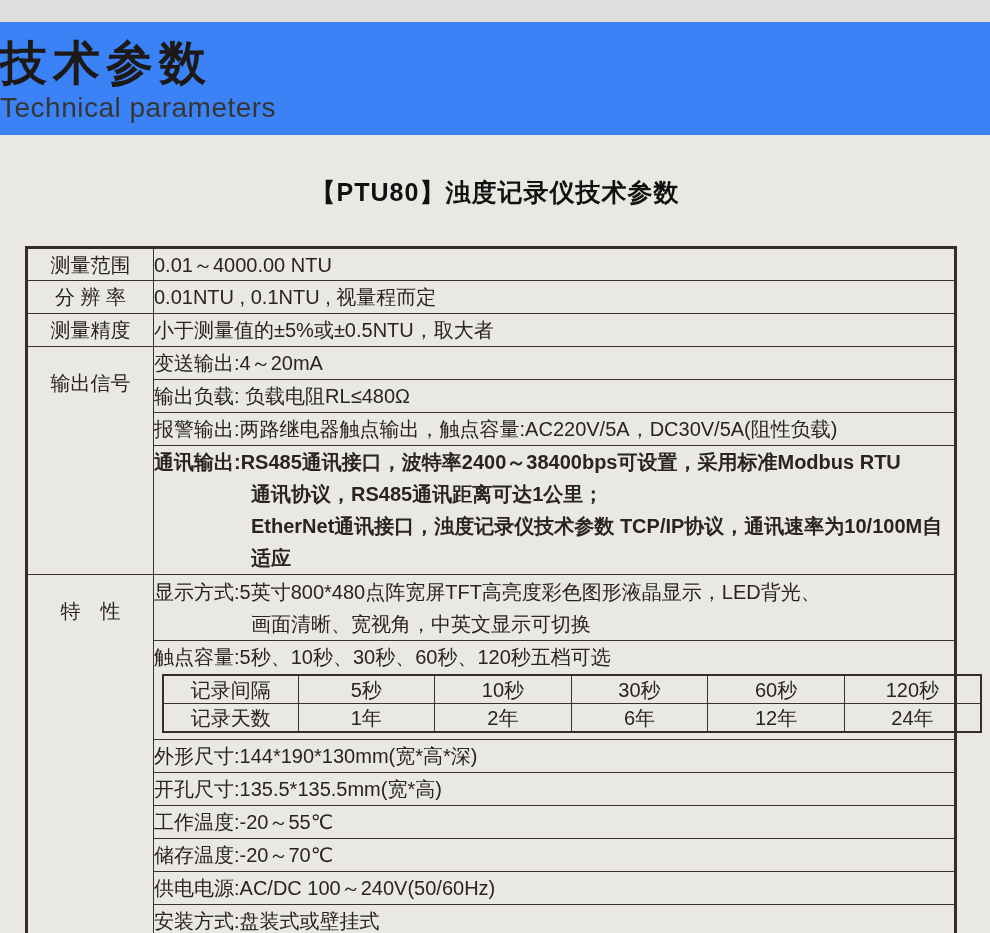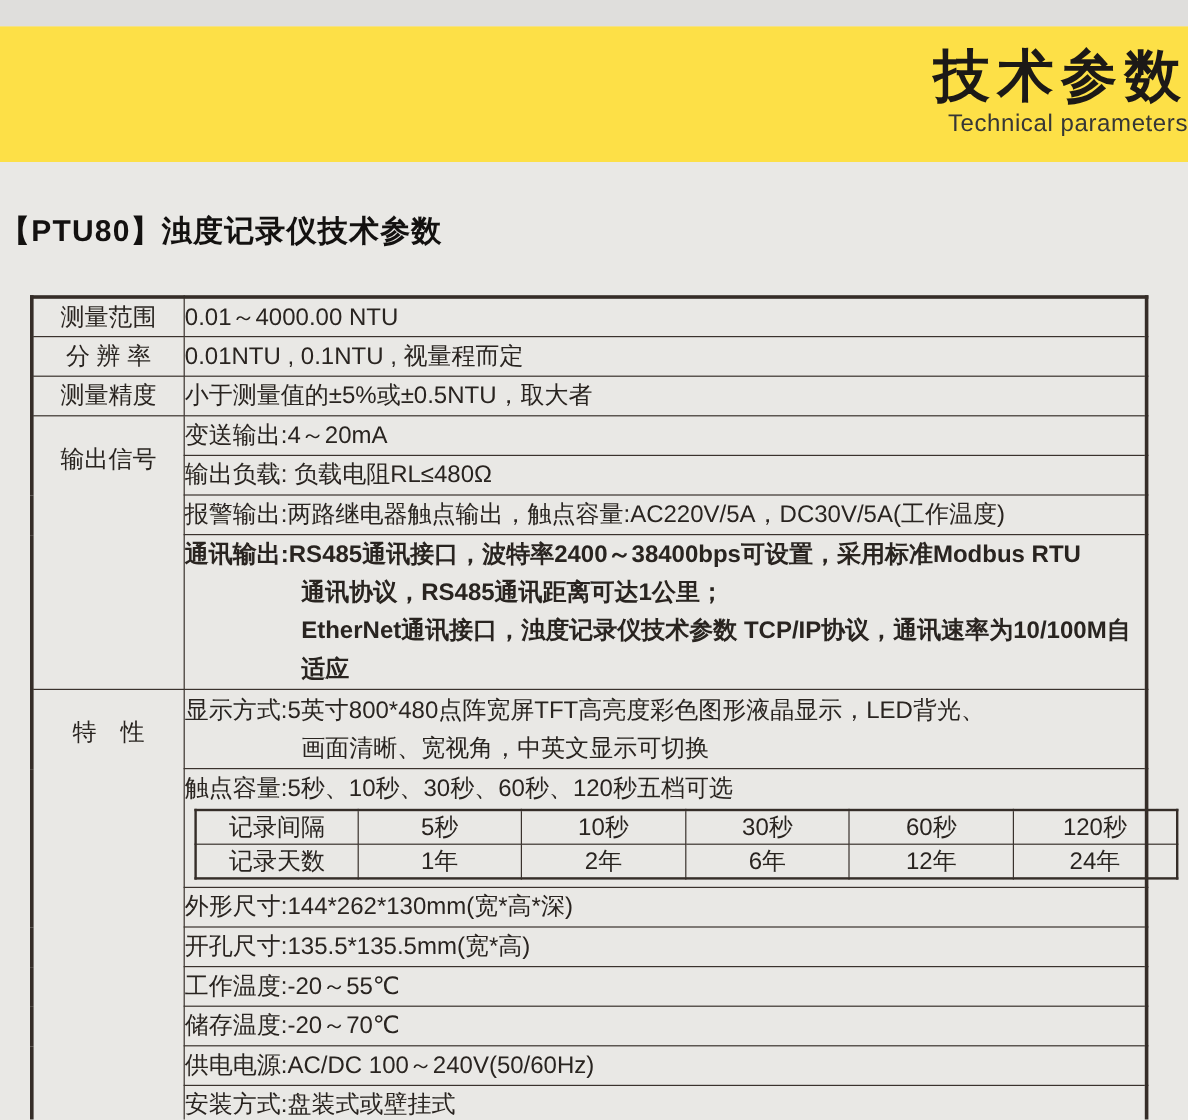--- a/index.html
+++ b/index.html
@@ -3,29 +3,29 @@
 <meta charset="utf-8">
 <style>
   html { background:#e9e8e5; }
   body {
     width:990px; height:933px; margin:0; overflow:hidden;
     background:#e9e8e5;
     font-family:"Liberation Sans","DejaVu Sans",sans-serif;
     color:#292420;
   }
   .top-strip { height:22px; background:#dfdedc; }
-  .band { height:113px; background:#fde047; text-align:right; overflow:hidden; }
+  .band { height:113px; background:#3b82f6; text-align:left; overflow:hidden; }
   .band-title {
     margin:15px 0 0; font-size:47px; font-weight:700; letter-spacing:6px;
     color:#1c1917; line-height:1.1;
   }
-  .band-sub { margin:3px 0 0; font-size:20px; color:#363636; letter-spacing:0.5px; }
+  .band-sub { margin:3px 0 0; font-size:28px; color:#363636; letter-spacing:0.5px; }
 
   .doc-title {
-    margin:41px 0 0; 
+    margin:41px 0 0; text-align:center;
     font-size:25px; font-weight:700; color:#131110; letter-spacing:1px;
   }
 
   .spec-wrap { margin:37px 0 0 25px;border-radius:22px; }
   table.spec {
     border-collapse:collapse; width:932px; table-layout:fixed;
     border:3px solid #352d28;
   }
   table.spec > tbody > tr > td {
     border:1.6px solid #3a322d; font-size:20px; color:#292420; padding:0;
@@ -86,21 +86,21 @@
       </tr>
 
       <tr class="h33">
         <td class="lbl top" rowspan="4">输出信号</td>
         <td class="val">变送输出:4～20mA</td>
       </tr>
       <tr class="h33">
         <td class="val">输出负载: 负载电阻RL≤480Ω</td>
       </tr>
       <tr class="h33">
-        <td class="val">报警输出:两路继电器触点输出，触点容量:AC220V/5A，DC30V/5A(工作温度)</td>
+        <td class="val">报警输出:两路继电器触点输出，触点容量:AC220V/5A，DC30V/5A(阻性负载)</td>
       </tr>
       <tr class="h99">
         <td class="val">
           <div class="line">通讯输出:RS485通讯接口，波特率2400～38400bps可设置，采用标准Modbus RTU</div>
           <div class="line indent">通讯协议，RS485通讯距离可达1公里；</div>
           <div class="line indent">EtherNet通讯接口，浊度记录仪技术参数 TCP/IP协议，通讯速率为10/100M自适应</div>
         </td>
       </tr>
 
       <tr class="h66">
@@ -137,21 +137,21 @@
                 <td>2年</td>
                 <td>6年</td>
                 <td>12年</td>
                 <td>24年</td>
               </tr>
             </tbody>
           </table>
         </td>
       </tr>
       <tr class="h33">
-        <td class="val">外形尺寸:144*262*130mm(宽*高*深)</td>
+        <td class="val">外形尺寸:144*190*130mm(宽*高*深)</td>
       </tr>
       <tr class="h33">
         <td class="val">开孔尺寸:135.5*135.5mm(宽*高)</td>
       </tr>
       <tr class="h33">
         <td class="val">工作温度:-20～55℃</td>
       </tr>
       <tr class="h33">
         <td class="val">储存温度:-20～70℃</td>
       </tr>

